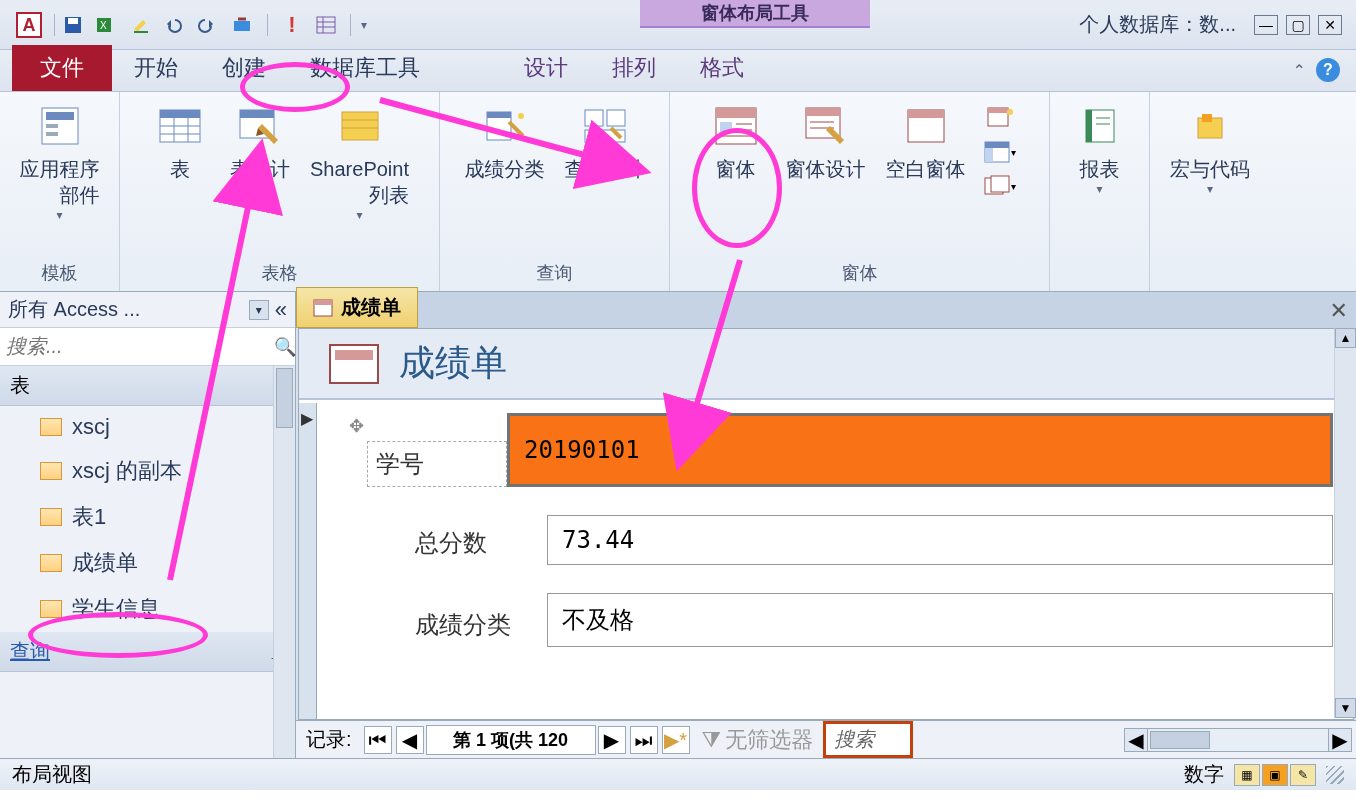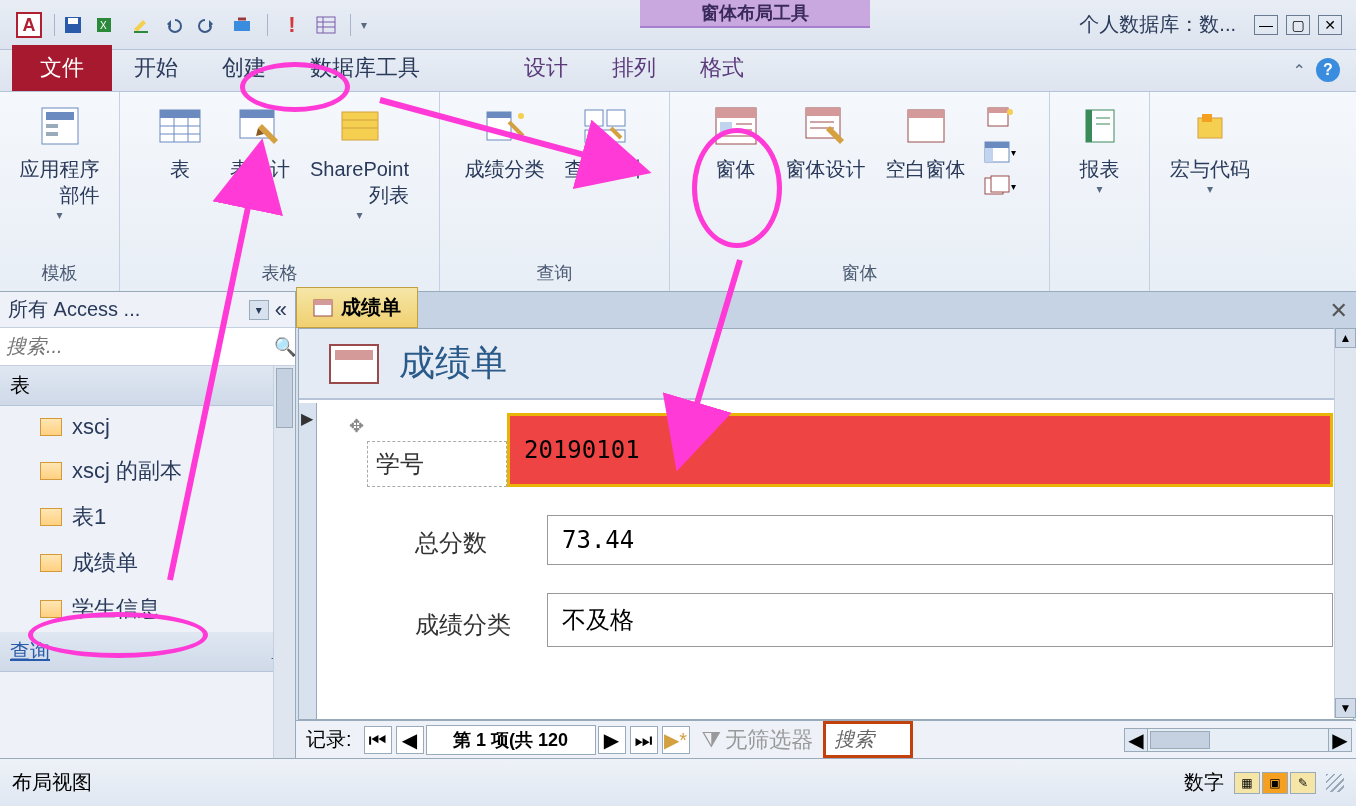--- a/index.html
+++ b/index.html
@@ -64,39 +64,39 @@
 .form-header-icon::before { content: ""; position: absolute; top: 4px; left: 4px; right: 4px; height: 10px; background: #d49a9a; }
 .form-header-title { font-size: 36px; color: #2a5a8a; }
 .record-sel { width: 18px; background: #d8e2ef; border-right: 1px solid #9ab; position: absolute; left: 0; top: 74px; bottom: 0; }
 .record-arrow { position: absolute; top: 6px; left: 2px; font-size: 16px; color: #333; }
 .form-body { position: absolute; left: 18px; top: 74px; right: 0; bottom: 40px; padding: 10px 20px 10px 50px; }
 .move-handle { position: absolute; left: 32px; top: 12px; font-size: 18px; color: #888; }
 .field-row { display: flex; align-items: flex-end; margin-bottom: 28px; }
 .field-label { width: 140px; font-size: 24px; color: #333; border: 1px dashed #aaa; padding: 6px 8px; }
 .field-label.plain { border: none; margin-left: 40px; }
 .field-value { flex: 1; border: 1px solid #999; padding: 10px 14px; font-size: 24px; font-family: "SimSun", monospace; min-height: 44px; display: flex; align-items: center; }
-.field-value.selected { border: 3px solid #eab308; background: #ef4444; min-height: 74px; }
+.field-value.selected { border: 3px solid #737373; background: #f97316; min-height: 74px; }
 .vscroll { position: absolute; right: 0; top: 36px; bottom: 40px; width: 22px; background: #e0e6ef; border-left: 1px solid #c5d0e0; }
 .vscroll .up, .vscroll .down { height: 20px; text-align: center; background: #d0dae8; border: 1px solid #9ab; font-size: 12px; line-height: 18px; cursor: pointer; }
 .vscroll .down { position: absolute; bottom: 0; left: 0; right: 0; }
 
 
 .recnav { height: 38px; border-top: 1px solid #9ab; background: #eef2f8; display: flex; align-items: center; font-size: 20px; padding-right: 4px; }
 .recnav-label { padding: 0 10px; }
 .recnav-btn { width: 28px; height: 28px; border: 1px solid #9ab; background: #fff; text-align: center; line-height: 26px; cursor: pointer; margin: 0 2px; }
 .recnav-info { border: 1px solid #9ab; background: #fff; padding: 2px 10px; font-size: 18px; font-weight: bold; min-width: 170px; text-align: center; }
 .recnav-filter { margin-left: 10px; color: #999; display: flex; align-items: center; gap: 4px; font-size: 22px; }
 .recnav-search { margin-left: 10px; border: 3px solid #c2410c; background: #fff; padding: 2px 8px; font-style: italic; color: #666; min-width: 90px; font-size: 20px; }
 .hscroll { margin-left: auto; display: flex; align-items: center; }
 .hscroll .hbtn { width: 24px; height: 24px; border: 1px solid #9ab; background: #dfe7f2; text-align: center; line-height: 22px; cursor: pointer; }
 .hscroll .htrack { width: 180px; height: 24px; background: #e8eef6; border-top: 1px solid #9ab; border-bottom: 1px solid #9ab; position: relative; }
 .hscroll .hthumb { position: absolute; left: 2px; top: 2px; bottom: 2px; width: 60px; background: #c5d0e0; border: 1px solid #9ab; }
 
 
-.statusbar { height: 48px; border-top: 1px solid #9ab; background: linear-gradient(#eef2f8, #dfe7f2); display: flex; align-items: center; padding: 0 12px; font-size: 20px; }
+.statusbar { height: 32px; border-top: 1px solid #9ab; background: linear-gradient(#eef2f8, #dfe7f2); display: flex; align-items: center; padding: 0 12px; font-size: 20px; }
 .statusbar .right { margin-left: auto; display: flex; align-items: center; gap: 10px; }
 .view-btns { display: flex; gap: 2px; }
 .view-btn { width: 26px; height: 22px; border: 1px solid #9ab; background: #f5e6a8; display: flex; align-items: center; justify-content: center; font-size: 12px; cursor: pointer; }
 .view-btn.active { background: #f5a020; }
 .resize-grip { width: 18px; height: 18px; background: repeating-linear-gradient(135deg, #9ab 0 2px, transparent 2px 5px); }
 
 
 .ann-circle { position: absolute; border: 5px solid #ff3ad6; border-radius: 50%; pointer-events: none; }
 .ann-arrow { position: absolute; pointer-events: none; }
 

